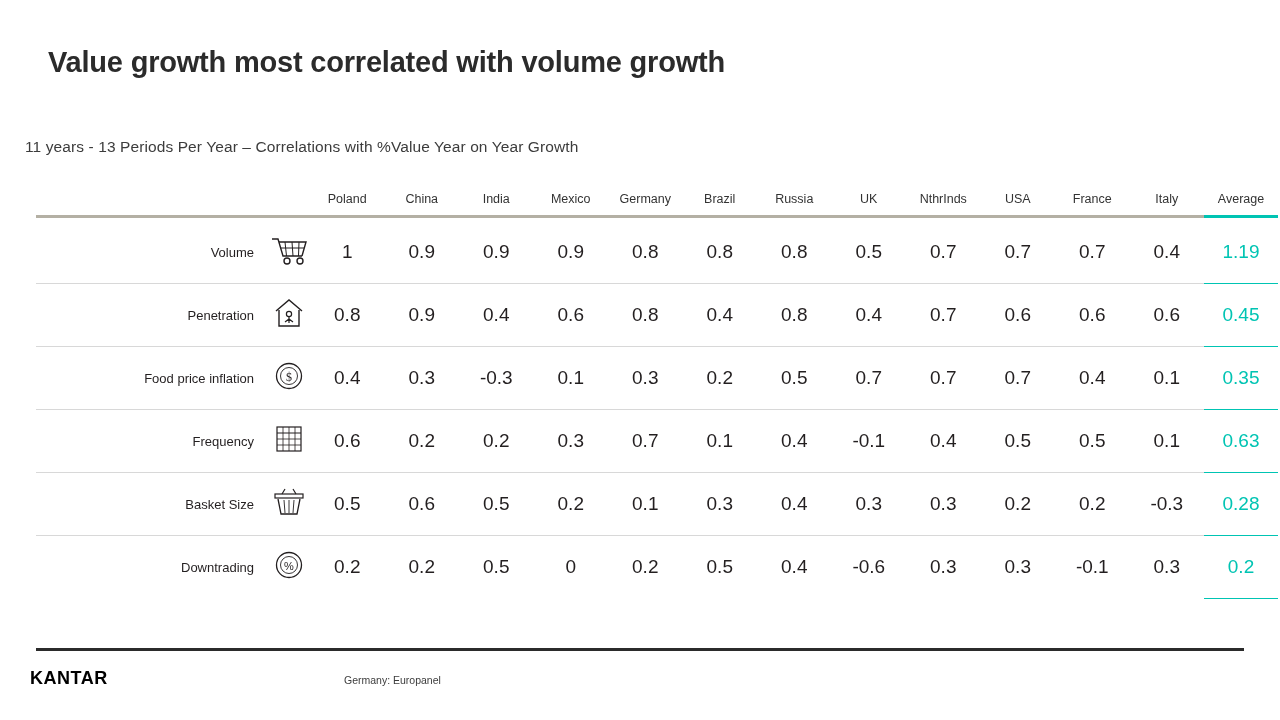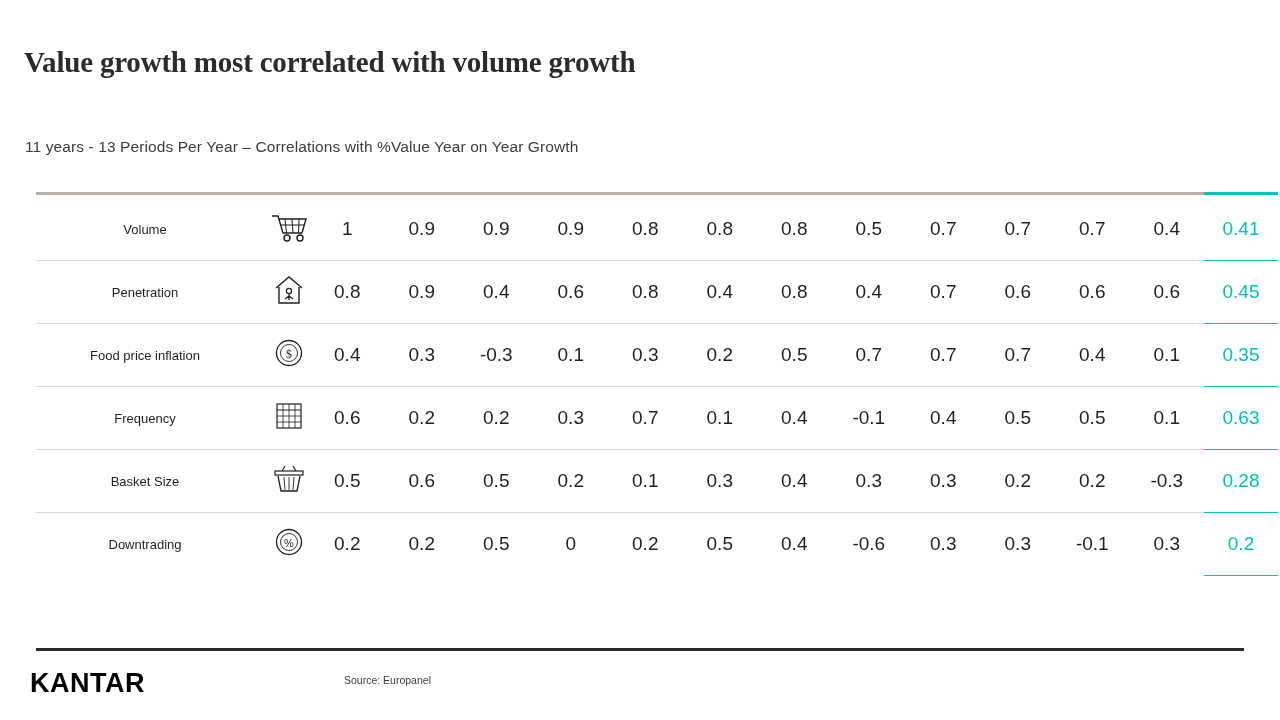--- a/index.html
+++ b/index.html
@@ -18,27 +18,26 @@
 
   .slide {
     position: relative;
     width: 1280px;
     height: 720px;
     box-sizing: border-box;
   }
 
   .title {
     position: absolute;
-    left: 24px;
+    left: 48px;
     top: 46px;
     font-size: 29px;
     font-weight: bold;
     letter-spacing: -0.2px;
     color: #2b2b2b;
-    font-family: Liberation Serif, serif;
   }
 
   .subtitle {
     position: absolute;
     left: 25px;
     top: 138px;
     font-size: 15.5px;
     color: #3c3c3c;
     letter-spacing: 0.1px;
   }
@@ -94,21 +93,21 @@
   .data-row td {
     height: 62px;
     font-size: 19px;
     text-align: center;
     color: #231f20;
     border-bottom: 1px solid #d8d8d8;
     vertical-align: middle;
   }
   .data-row td.rowlabel {
     font-size: 13px;
-    text-align: center;
+    text-align: right;
     padding-right: 14px;
     color: #231f20;
     border-bottom: 1px solid #d8d8d8;
   }
   .data-row td.iconcell {
     border-bottom: 1px solid #d8d8d8;
     text-align: center;
   }
   .data-row td.avgcell {
     color: #00c4b3;
@@ -135,21 +134,21 @@
     left: 36px;
     top: 648px;
     width: 1208px;
     height: 3px;
     background: #2b2b2b;
   }
   .logo {
     position: absolute;
     left: 30px;
     top: 668px;
-    font-size: 27px;
+    font-size: 18px;
     font-weight: bold;
     letter-spacing: 0.5px;
     color: #000000;
   }
   .source {
     position: absolute;
     left: 344px;
     top: 674px;
     font-size: 10.5px;
     color: #3c3c3c;
@@ -175,20 +174,37 @@
         <col class="data-col">
         <col class="data-col">
         <col class="data-col">
       <col class="data-col">
         <col class="data-col">
         <col class="data-col">
         <col class="data-col">
       <col class="avg-col">
     </colgroup>
     <thead>
+      <tr class="hdr-row">
+        <th class="blank"></th>
+        <th class="blank"></th>
+        <th>Poland</th>
+        <th>China</th>
+        <th>India</th>
+        <th>Mexico</th>
+        <th>Germany</th>
+        <th>Brazil</th>
+        <th>Russia</th>
+        <th>UK</th>
+        <th>NthrInds</th>
+        <th>USA</th>
+        <th>France</th>
+        <th>Italy</th>
+        <th class="avg-hdr">Average</th>
+      </tr>
       <tr class="rule-row">
         <td class="rule-label"></td>
         <td class="rule-label"></td>
         <td class="rule-data"></td>
         <td class="rule-data"></td>
         <td class="rule-data"></td>
         <td class="rule-data"></td>
         <td class="rule-data"></td>
         <td class="rule-data"></td>
         <td class="rule-data"></td>
@@ -223,21 +239,21 @@
         <td>0.9</td>
         <td>0.9</td>
         <td>0.8</td>
         <td>0.8</td>
         <td>0.8</td>
         <td>0.5</td>
         <td>0.7</td>
         <td>0.7</td>
         <td>0.7</td>
         <td>0.4</td>
-        <td class="avgcell">0.41</td>
+        <td class="avgcell">1.19</td>
       </tr>
 
       <tr class="data-row">
         <td class="rowlabel">Penetration</td>
         <td class="iconcell">
           <span class="icon-wrap">
             <svg width="42" height="42" viewBox="0 0 42 42">
               <path d="M8 19 L21 8 L34 19" fill="none" stroke="#231f20" stroke-width="1.4"></path>
               <path d="M11 18 L11 34 L31 34 L31 18" fill="none" stroke="#231f20" stroke-width="1.4"></path>
               <circle cx="21" cy="22" r="2.6" fill="none" stroke="#231f20" stroke-width="1.2"></circle>
@@ -369,15 +385,15 @@
         <td>-0.1</td>
         <td>0.3</td>
         <td class="avgcell">0.2</td>
       </tr>
 
     </tbody>
   </table>
 
   <div class="footer-rule"></div>
   <div class="logo">KANTAR</div>
-  <div class="source">Source: Europanel</div>
+  <div class="source">Germany: Europanel</div>
 
 </div>
 
 </body></html>

